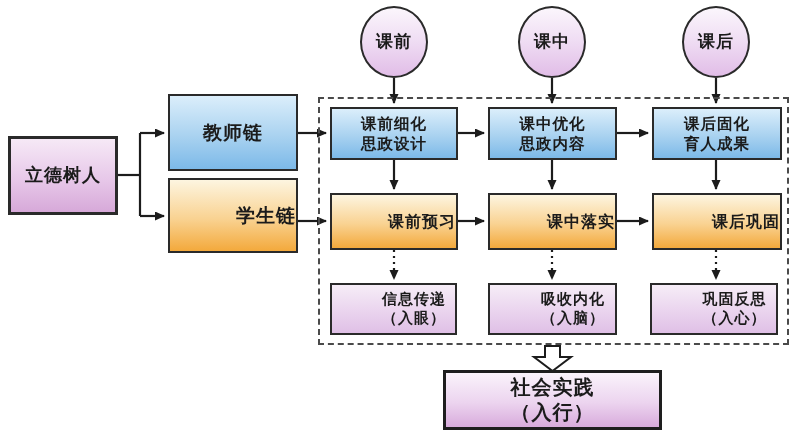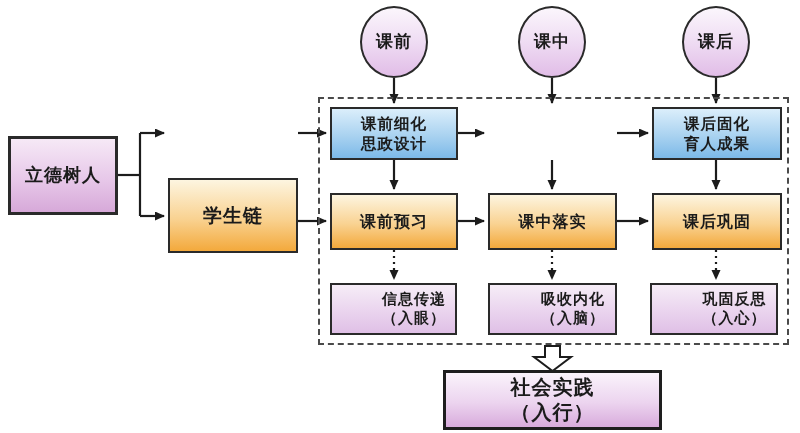--- a/index.html
+++ b/index.html
@@ -21,20 +21,21 @@
     border:3px solid #2a2a2a; font-size:18px;
     background:linear-gradient(to bottom,#f6e9f6 0%,#e7c8e9 55%,#d7a9d9 100%);
   }
   .box-blue {
     border:2px solid #2a2a2a; font-size:15.5px;
     background:linear-gradient(to bottom,#dbeefb 0%,#a9d2f0 55%,#7cb9e8 100%);
   }
   .box-orange {
     border:2px solid #2a2a2a; font-size:16px;
     background:linear-gradient(to bottom,#fdf5e0 0%,#f9d291 55%,#f3a93c 100%);
+    align-items:flex-end;
   }
   .box-chain { border:2.5px solid #2a2a2a; font-size:19px; }
   .circle {
     border:2.5px solid #2a2a2a; border-radius:50%; font-size:17px;
     background:linear-gradient(to bottom,#fbf6fc 0%,#efdcf3 50%,#e1bde7 100%);
   }
   .box-effect {
     border:2.5px solid #2a2a2a; font-size:15px;
     background:linear-gradient(to bottom,#f6edf7 0%,#ebd6ef 50%,#dfc0e6 100%);
     padding-left:41px;
@@ -90,37 +91,44 @@
     </g>
     <polygon points="545,346 560,346 560,357 571,357 552.5,371 534,357 545,357" fill="#ffffff" stroke="#1c1c1c" stroke-width="2"></polygon>
   </svg>
 
   <div class="dashed-frame"></div>
 
   <div class="node box-root" style="left:8px;top:136px;width:110px;height:79px;">
     <span>立德树人</span>
   </div>
 
+  <div class="node box-chain box-blue" style="left:168px;top:94px;width:130px;height:77px;font-size:19px;">
+    <span>教师链</span>
+  </div>
   <div class="node box-chain box-orange" style="left:168px;top:178px;width:130px;height:75px;font-size:19px;">
     <span>学生链</span>
   </div>
 
   <div class="node circle" style="left:360px;top:6px;width:68px;height:72px;">
     <span>课前</span>
   </div>
   <div class="node circle" style="left:518px;top:6px;width:68px;height:72px;">
     <span>课中</span>
   </div>
   <div class="node circle" style="left:682px;top:6px;width:68px;height:72px;">
     <span>课后</span>
   </div>
 
   <div class="node box-blue" style="left:330px;top:107px;width:128px;height:53px;">
     <span>课前细化</span>
     <span>思政设计</span>
+  </div>
+  <div class="node box-blue" style="left:488px;top:107px;width:129px;height:53px;">
+    <span>课中优化</span>
+    <span>思政内容</span>
   </div>
   <div class="node box-blue" style="left:652px;top:107px;width:130px;height:53px;">
     <span>课后固化</span>
     <span>育人成果</span>
   </div>
 
   <div class="node box-orange" style="left:330px;top:193px;width:128px;height:57px;">
     <span>课前预习</span>
   </div>
   <div class="node box-orange" style="left:488px;top:193px;width:129px;height:57px;">

